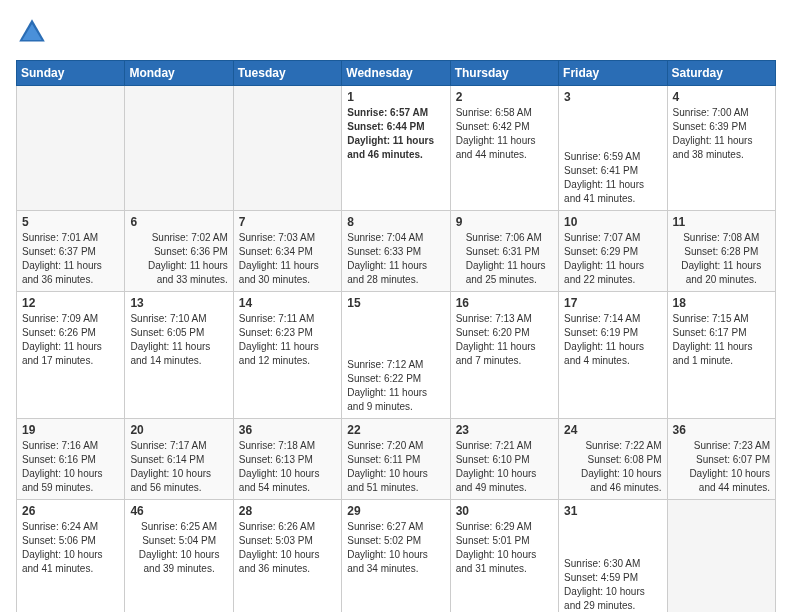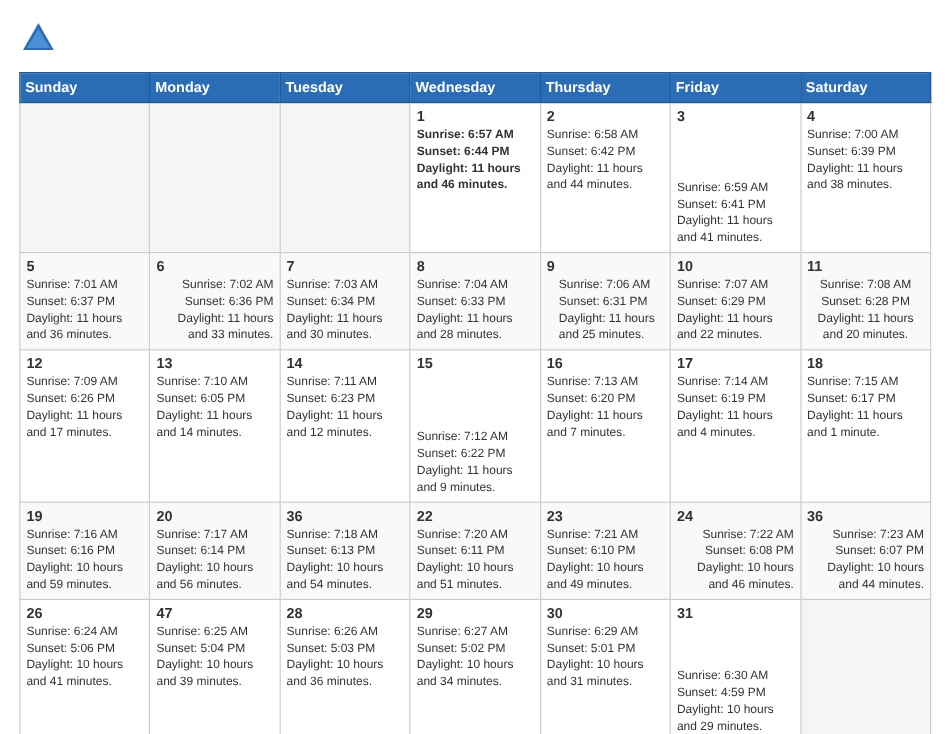--- a/index.html
+++ b/index.html
@@ -317,22 +317,22 @@
       </tr>
       <tr>
         <td>
           <span class="day-num">26</span>
           <div class="day-info" style="white-space: pre-line;">Sunrise: 6:24 AM
 Sunset: 5:06 PM
 Daylight: 10 hours
 and 41 minutes.</div>
         </td>
         <td>
-          <span class="day-num">47</span>
-          <div class="day-info" style="white-space: pre-line;">Sunrise: 6:25 AM
+          <span class="day-num">46</span>
+          <div class="day-info" style="white-space: pre-line; text-align: center;">Sunrise: 6:25 AM
 Sunset: 5:04 PM
 Daylight: 10 hours
 and 39 minutes.</div>
         </td>
         <td>
           <span class="day-num">28</span>
           <div class="day-info" style="white-space: pre-line;">Sunrise: 6:26 AM
 Sunset: 5:03 PM
 Daylight: 10 hours
 and 36 minutes.</div>

